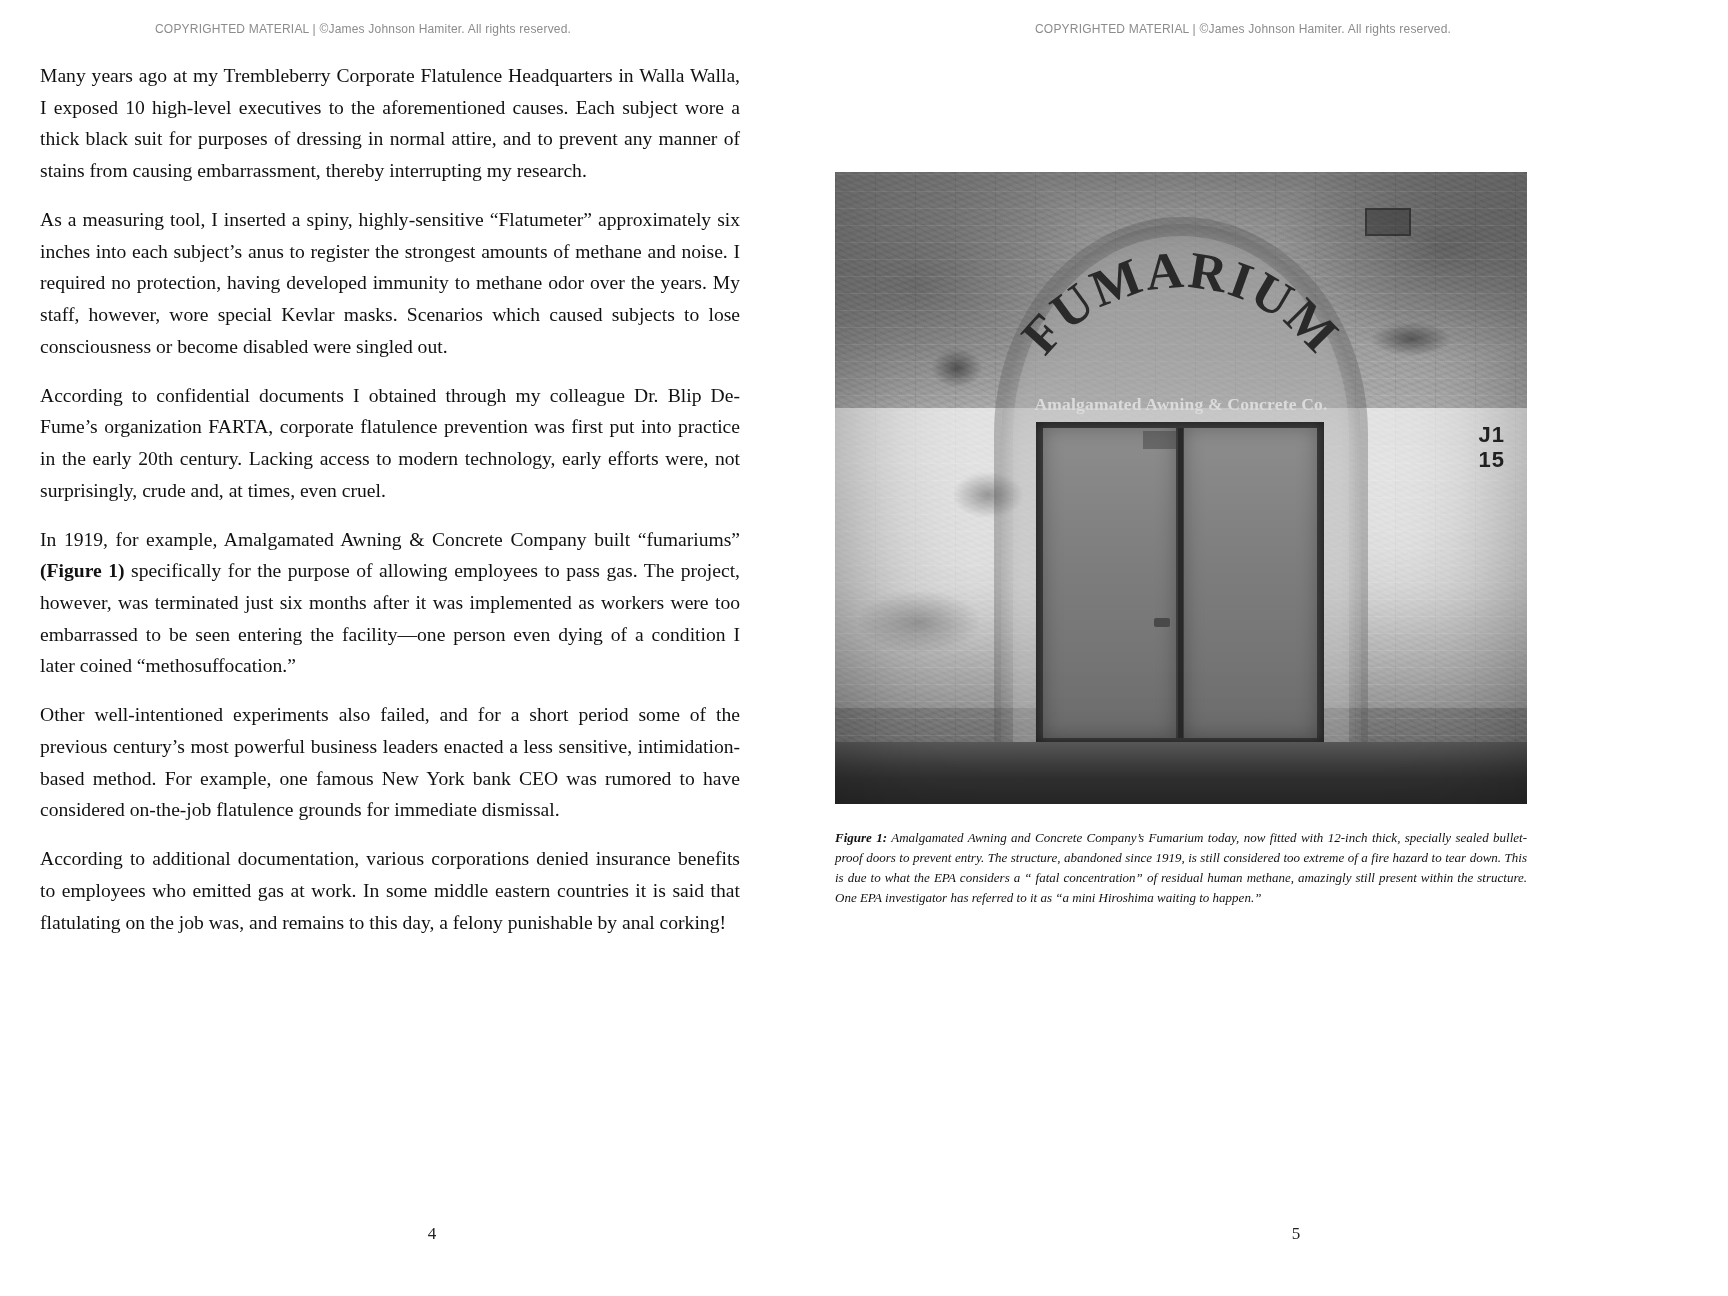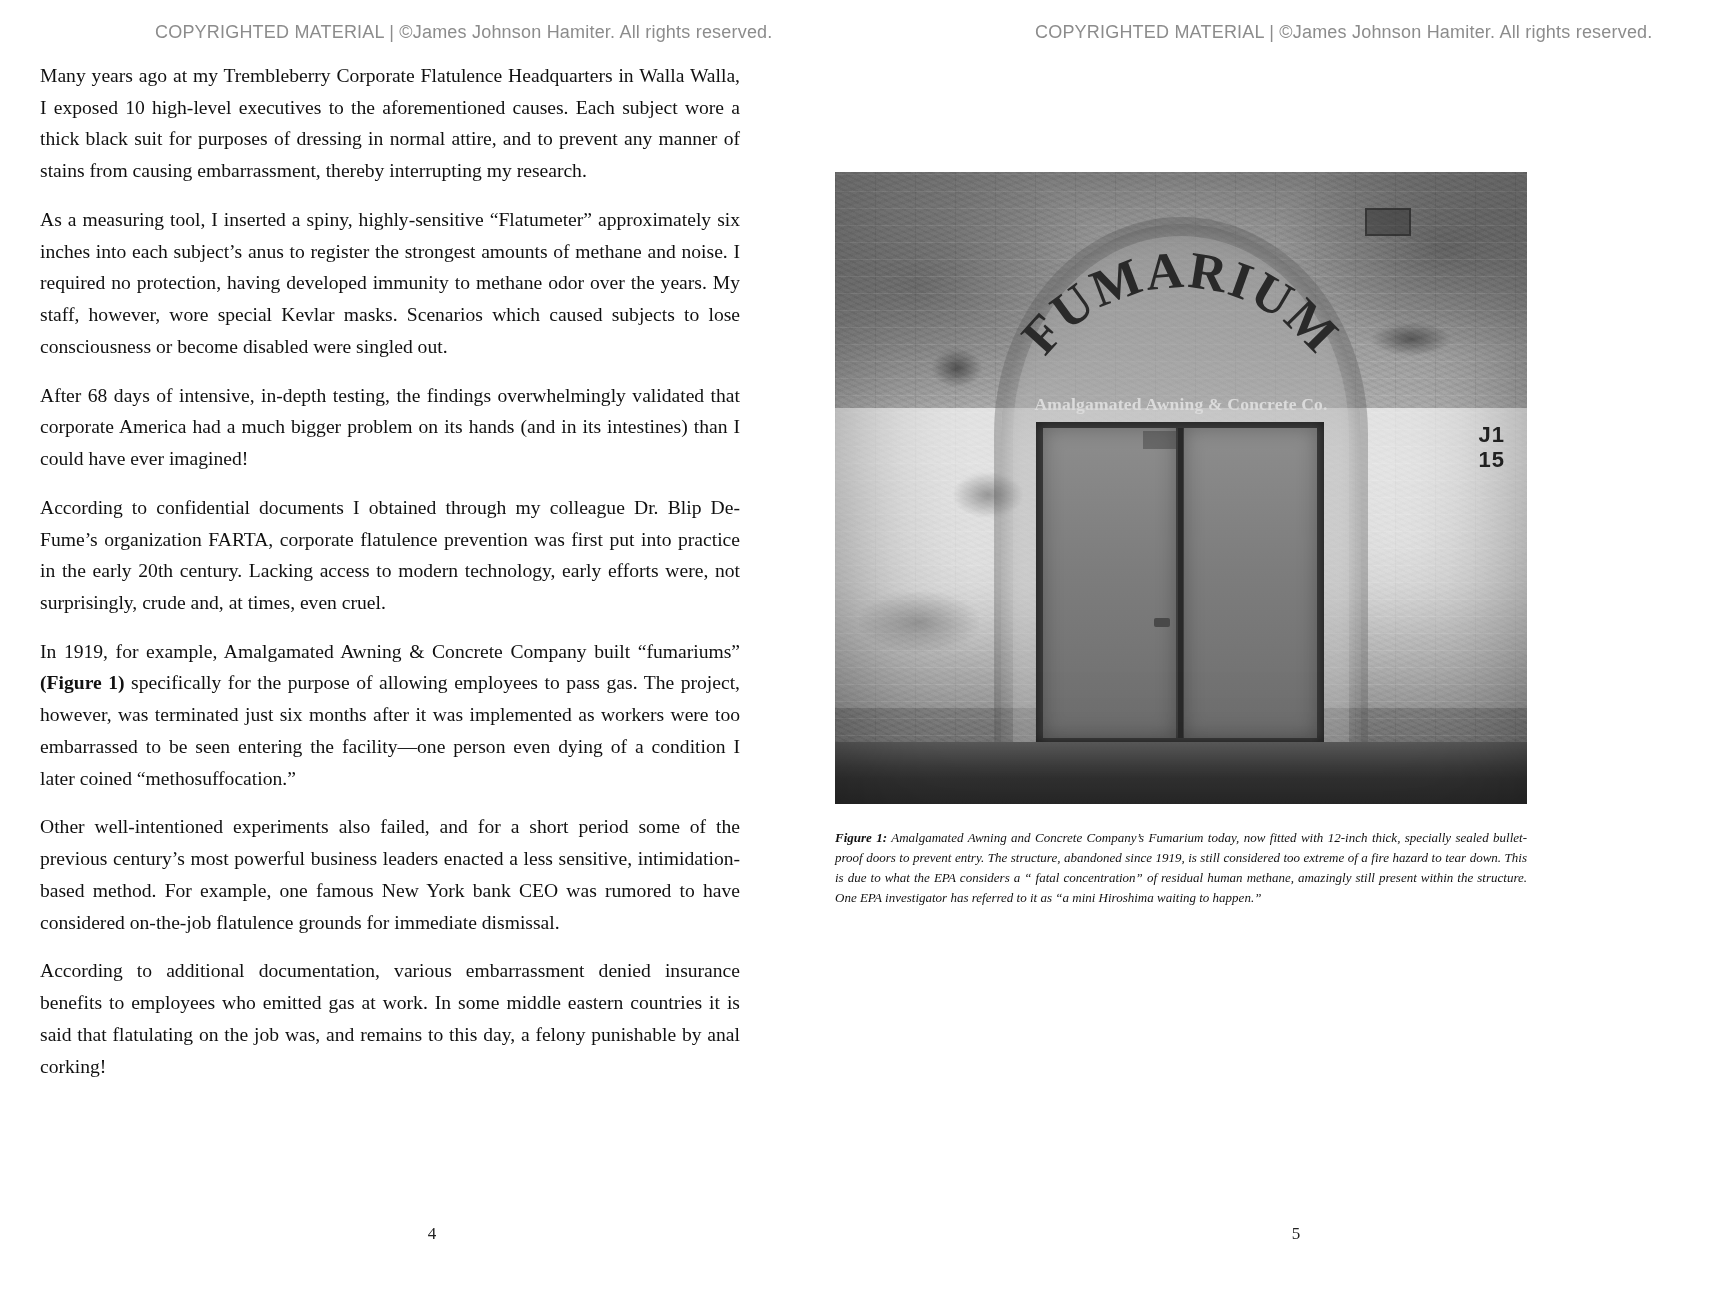--- a/index.html
+++ b/index.html
@@ -30,21 +30,21 @@
   }
 
   .page-left  { padding: 0; }
   .page-right { padding: 0; }
 
   
   .runhead {
     position: absolute;
     top: 22px;
     font-family: "Liberation Sans", sans-serif;
-    font-size: 18px;
+    font-size: 12px;
     letter-spacing: 0.2px;
     color: #8c8c8c;
     white-space: nowrap;
   }
   .runhead-left  { left: 155px; }
   .runhead-right { left: 1035px; }
 
   
   .folio {
     position: absolute;
@@ -293,29 +293,28 @@
 
 <div class="spread">
 
   <div class="page page-left">
 
     <div class="runhead runhead-left">COPYRIGHTED MATERIAL | ©James Johnson Hamiter. All rights reserved.</div>
 
     <div class="textcol">
       <p>Many years ago at my Trembleberry Corporate Flatulence Headquarters in Walla Walla, I exposed 10 high-level executives to the aforementioned causes. Each subject wore a thick black suit for purposes of dressing in normal attire, and to prevent any manner of stains from causing embarrassment, thereby interrupting my research.</p>
       <p>As a measuring tool, I inserted a spiny, highly-sensitive “Flatumeter” approximately six inches into each subject’s anus to register the strongest amounts of methane and noise. I required no protection, having developed immunity to methane odor over the years. My staff, however, wore special Kevlar masks. Scenarios which caused subjects to lose consciousness or become disabled were singled out.</p>
-      <p>After 68 days of intensive, in-depth testing, the findings overwhelmingly validated that corporate America had a much bigger problem on its hands (and in its intestines) than I could have ever imagined!</p>
 
 
       <p>According to confidential documents I obtained through my colleague Dr. Blip De-Fume’s organization FARTA, corporate flatulence prevention was first put into practice in the early 20th century. Lacking access to modern technology, early efforts were, not surprisingly, crude and, at times, even cruel.</p>
 
       <p><span>In 1919, for example, Amalgamated Awning &amp; Concrete Company built “fumariums” </span><span class="bold">(Figure 1)</span><span> specifically for the purpose of allowing employees to pass gas. The project, however, was terminated just six months after it was implemented as workers were too embarrassed to be seen entering the facility—one person even dying of a condition I later coined “methosuffocation.”</span></p>
 
       <p>Other well-intentioned experiments also failed, and for a short period some of the previous century’s most powerful business leaders enacted a less sensitive, intimidation-based method. For example, one famous New York bank CEO was rumored to have considered on-the-job flatulence grounds for immediate dismissal.</p>
-      <p class="last">According to additional documentation, various embarrassment denied insurance benefits to employees who emitted gas at work. In some middle eastern countries it is said that flatulating on the job was, and remains to this day, a felony punishable by anal corking!</p>
+      <p class="last">According to additional documentation, various corporations denied insurance benefits to employees who emitted gas at work. In some middle eastern countries it is said that flatulating on the job was, and remains to this day, a felony punishable by anal corking!</p>
     </div>
 
     <div class="folio">4</div>
   </div>
 
   <div class="page page-right">
 
     <div class="runhead runhead-right" style="left:171px;">COPYRIGHTED MATERIAL | ©James Johnson Hamiter. All rights reserved.</div>
 
     <div class="figure-wrap" style="left:-29px;">

